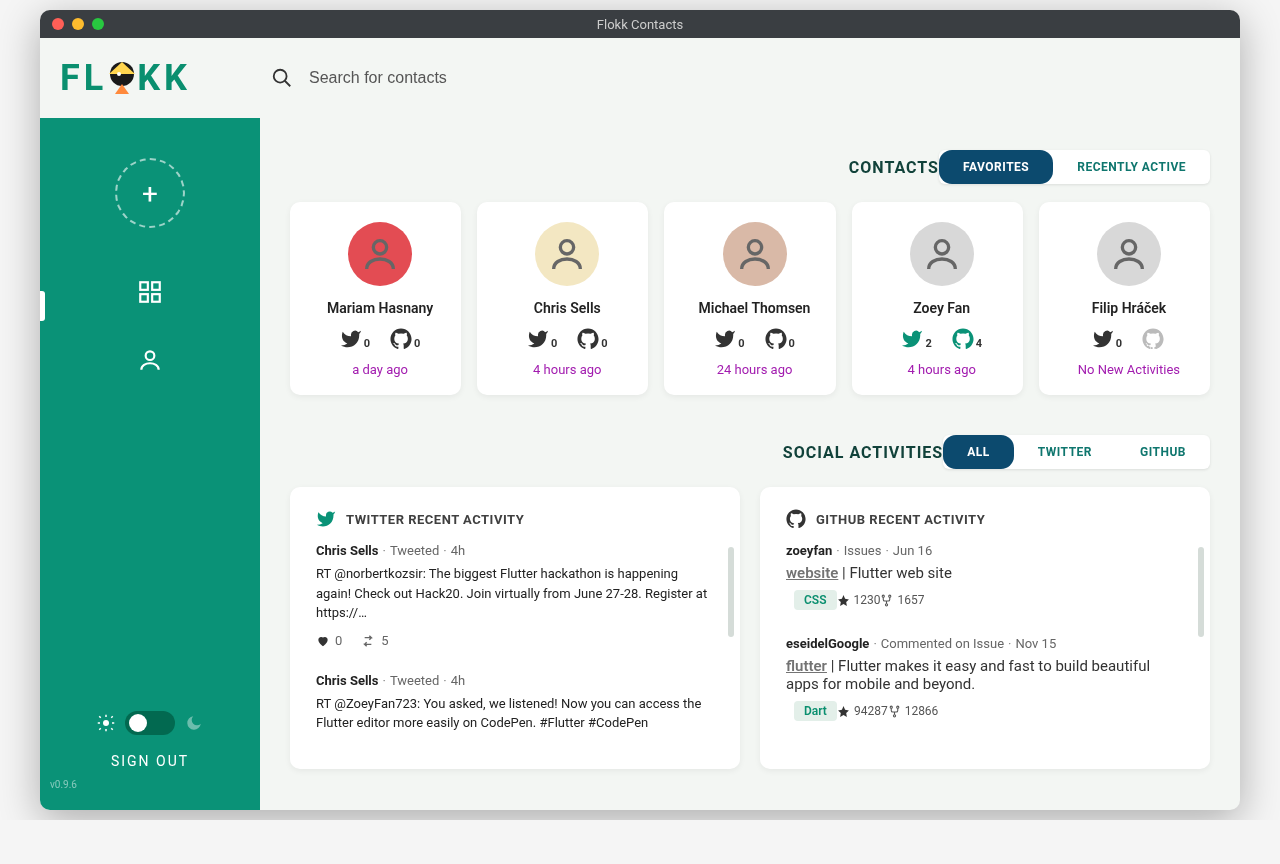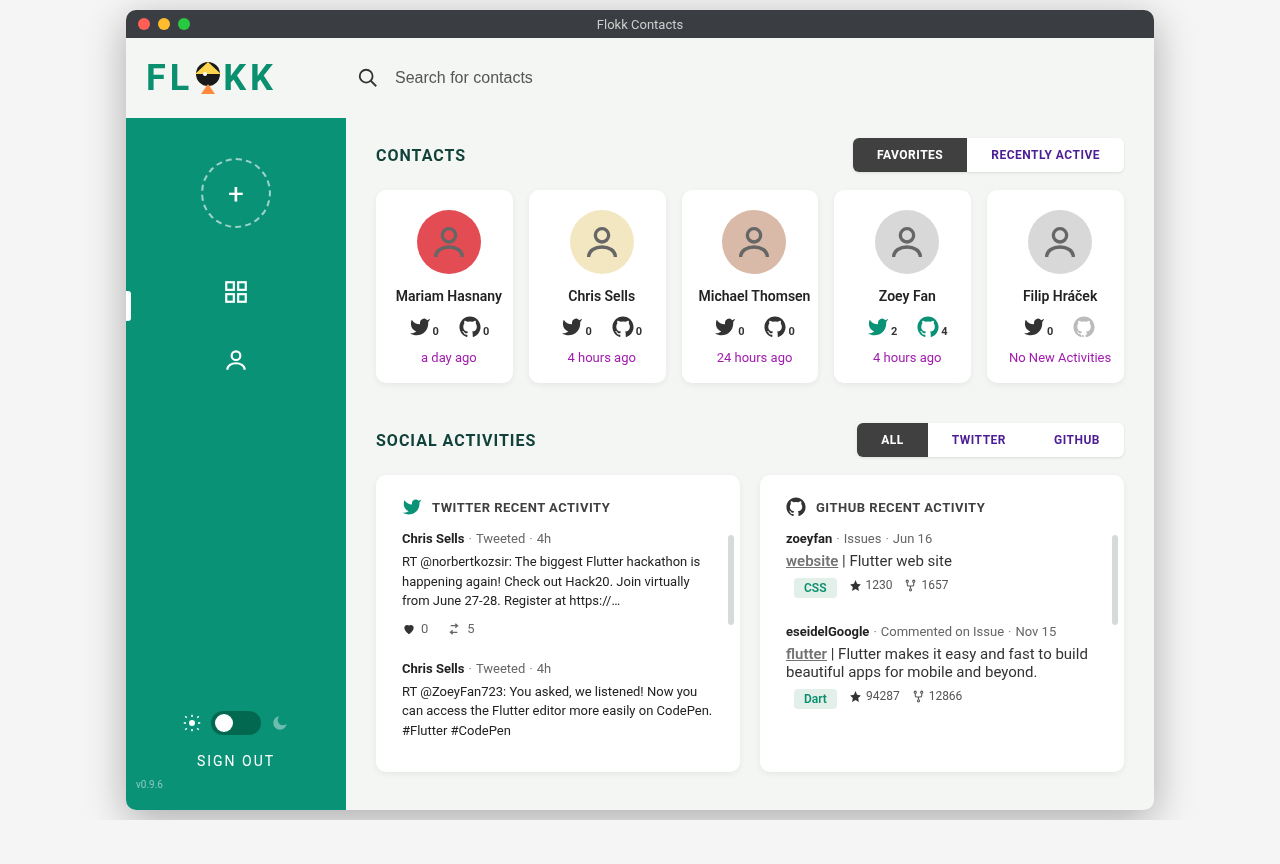--- a/index.html
+++ b/index.html
@@ -4,21 +4,21 @@
 <style>
 * { box-sizing: border-box; margin: 0; padding: 0; }
 body {
   font-family: -apple-system, BlinkMacSystemFont, "Segoe UI", Roboto, "Helvetica Neue", Arial, sans-serif;
   background: #f5f5f5;
   display: flex;
   justify-content: center;
   padding: 10px;
 }
 .window {
-  width: 1028px;
+  width: 1200px;
   height: 800px;
   background: #f3f6f3;
   border-radius: 10px;
   overflow: hidden;
   box-shadow: 0 10px 40px rgba(0,0,0,0.3);
   display: flex;
   flex-direction: column;
 }
 .titlebar {
   height: 28px;
@@ -74,25 +74,25 @@
   width: 50px; height: 24px; background: #026950; border-radius: 12px;
   position: relative; cursor: pointer;
 }
 .toggle::after {
   content: ''; position: absolute; width: 18px; height: 18px; background: #fff;
   border-radius: 50%; top: 3px; left: 4px;
 }
 .signout { font-size: 14px; letter-spacing: 2px; cursor: pointer; margin-bottom: 10px; }
 .version { font-size: 10px; color: rgba(255,255,255,0.5); align-self: flex-start; margin-left: 10px; }
 .content { flex: 1; overflow-y: auto; padding: 20px 30px 20px 30px; }
-.section-header { display: flex; justify-content: space-between; align-items: center; margin-bottom: 18px; }
+.section-header { display: flex; justify-content: flex-end; align-items: center; margin-bottom: 18px; margin-top: 12px; }
 .section-title { font-size: 16px; font-weight: 700; letter-spacing: 1px; color: #11423a; }
 .tab-group { display: flex; background: #fff; border-radius: 6px; overflow: hidden; box-shadow: 0 1px 3px rgba(0,0,0,0.1); }
-.tab { padding: 10px 24px; font-size: 12px; font-weight: 700; color: #4c1d95; cursor: pointer; letter-spacing: 0.5px; }
-.tab.active { background: #404040; color: #fff; }
+.tab { padding: 10px 24px; font-size: 12px; font-weight: 700; color: #0f766e; cursor: pointer; letter-spacing: 0.5px; }
+.tab.active { background: #0c4a6e; color: #fff; border-radius: 13px; }
 .contact-row { display: flex; gap: 16px; margin-bottom: 40px; }
 .contact-card {
   flex: 1; background: #fff; border-radius: 10px; padding: 20px 1px 18px 10px;
   display: flex; flex-direction: column; align-items: center;
   box-shadow: 0 2px 6px rgba(0,0,0,0.06);
 }
 .avatar {
   width: 64px; height: 64px; border-radius: 50%; background: #ddd;
   display: flex; align-items: center; justify-content: center;
   font-size: 24px; color: #666; margin-bottom: 14px; overflow: hidden;
@@ -111,21 +111,21 @@
 .meta-line { font-size: 13px; color: #222; margin-bottom: 6px; }
 .meta-line .author { font-weight: 700; }
 .meta-line .sep { margin: 0 4px; color: #888; }
 .meta-line .sub { color: #666; }
 .tweet-body { font-size: 13px; color: #222; line-height: 1.5; margin-bottom: 10px; }
 .tweet-stats { display: flex; gap: 18px; font-size: 13px; color: #666; align-items: center; margin-bottom: 24px; }
 .tweet-stats .stat-pair { display: flex; align-items: center; gap: 5px; }
 .gh-title { font-size: 15px; margin-bottom: 8px; }
 .gh-title .link { color: #737373; font-weight: 600; text-decoration: underline; }
 .gh-title .desc { color: #333; }
-.gh-badge-row { display: flex; align-items: flex-start; gap: 12px; margin-bottom: 26px; font-size: 12px; color: #555; padding-left: 8px; }
+.gh-badge-row { display: flex; align-items: center; margin-bottom: 26px; font-size: 12px; color: #555; padding-left: 8px; }
 .lang-badge { background: #e3efe9; color: #0a8f6f; padding: 3px 10px; border-radius: 4px; font-weight: 600; font-size: 12px; }
 .gh-stat { display: flex; align-items: center; gap: 4px; }
 .scroll-hint { position: absolute; right: 6px; top: 60px; width: 6px; height: 90px; background: #d5dcd8; border-radius: 3px; }
 .icon-teal { fill: #0a9277; }
 .icon-dark { fill: #333; }
 .icon-grey { fill: #bbb; }
 .icon-white { fill: #fff; }
 .gh-dashed { fill: none; stroke: #bbb; stroke-width: 2; stroke-dasharray: 2 2; }
 </style>
 </head>

